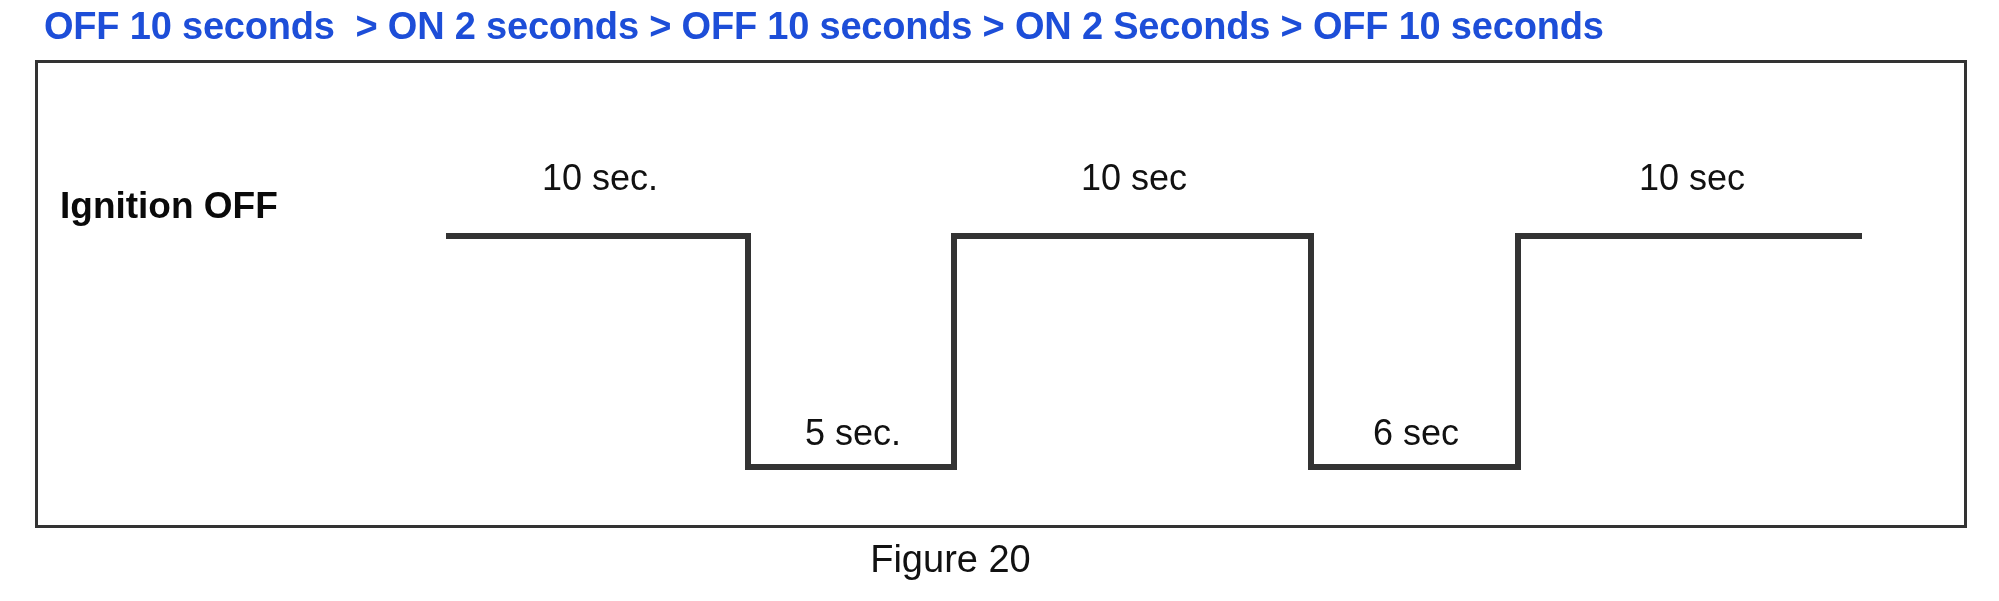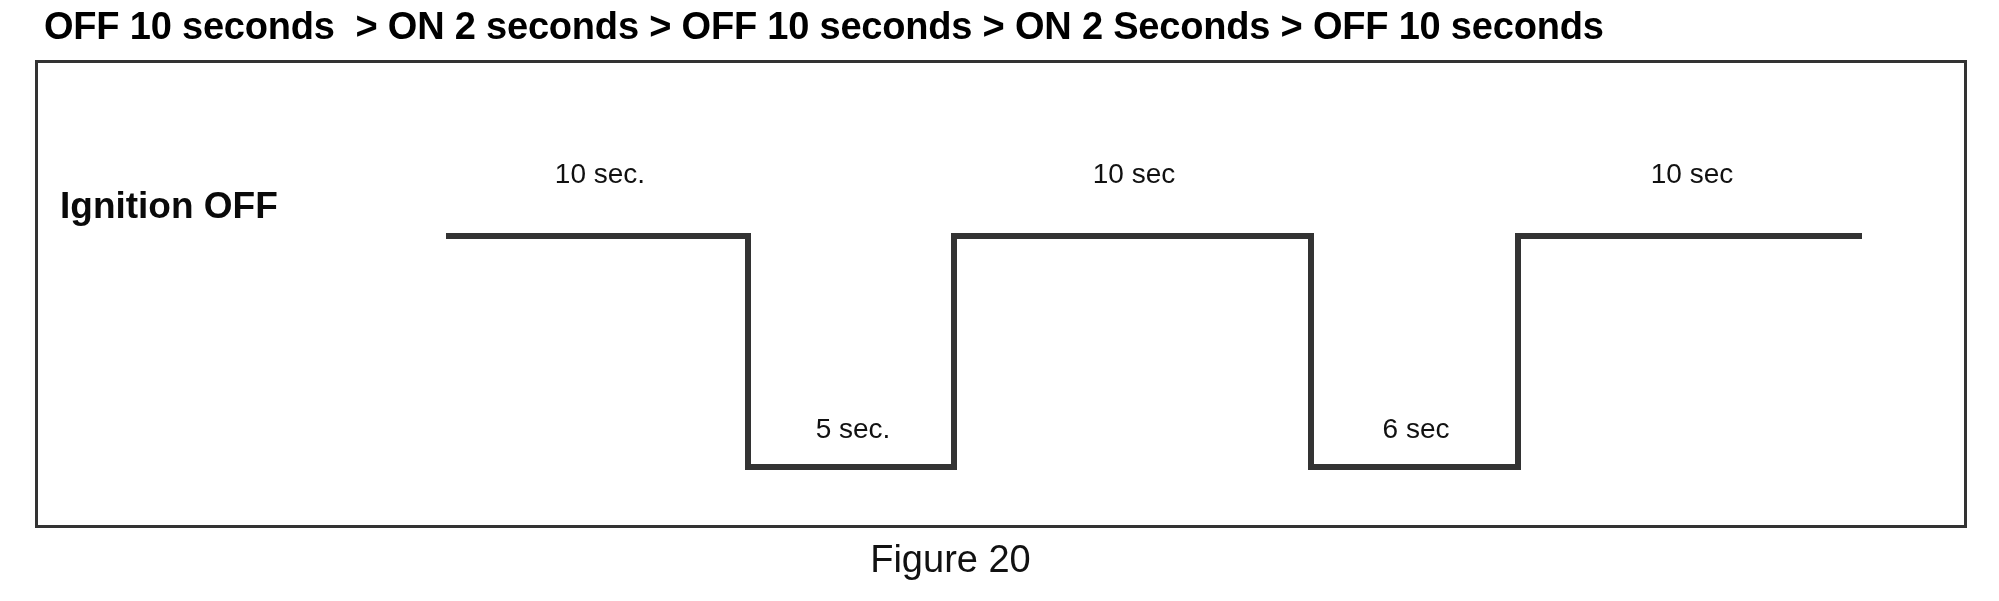--- a/index.html
+++ b/index.html
@@ -24,21 +24,21 @@
     position: absolute;
     left: 44px;
     top: 4px;
     width: 1910px;
     height: 46px;
     line-height: 44px;
     font-size: 38px;
     font-weight: bold;
     letter-spacing: -0.2px;
     white-space: pre;
-    color: #000000;
+    color: #1d4ed8;
   }
 
   
   #figure-box {
     position: absolute;
     left: 35px;
     top: 60px;
     width: 1932px;
     height: 468px;
     border: 3px solid #333333;
@@ -64,21 +64,21 @@
     left: 35px;
     top: 60px;
     width: 1932px;
     height: 468px;
   }
   #waveform svg { display: block; width: 100%; height: 100%; }
 
   
   .duration-label {
     position: absolute;
-    font-size: 28px;
+    font-size: 36px;
     font-weight: normal;
     white-space: nowrap;
     color: #111111;
     line-height: 1;
     transform: translateX(-50%);
     text-align: right;
   }
   .duration-high { top: 160px; }
   .duration-low  { top: 415px; }
 

